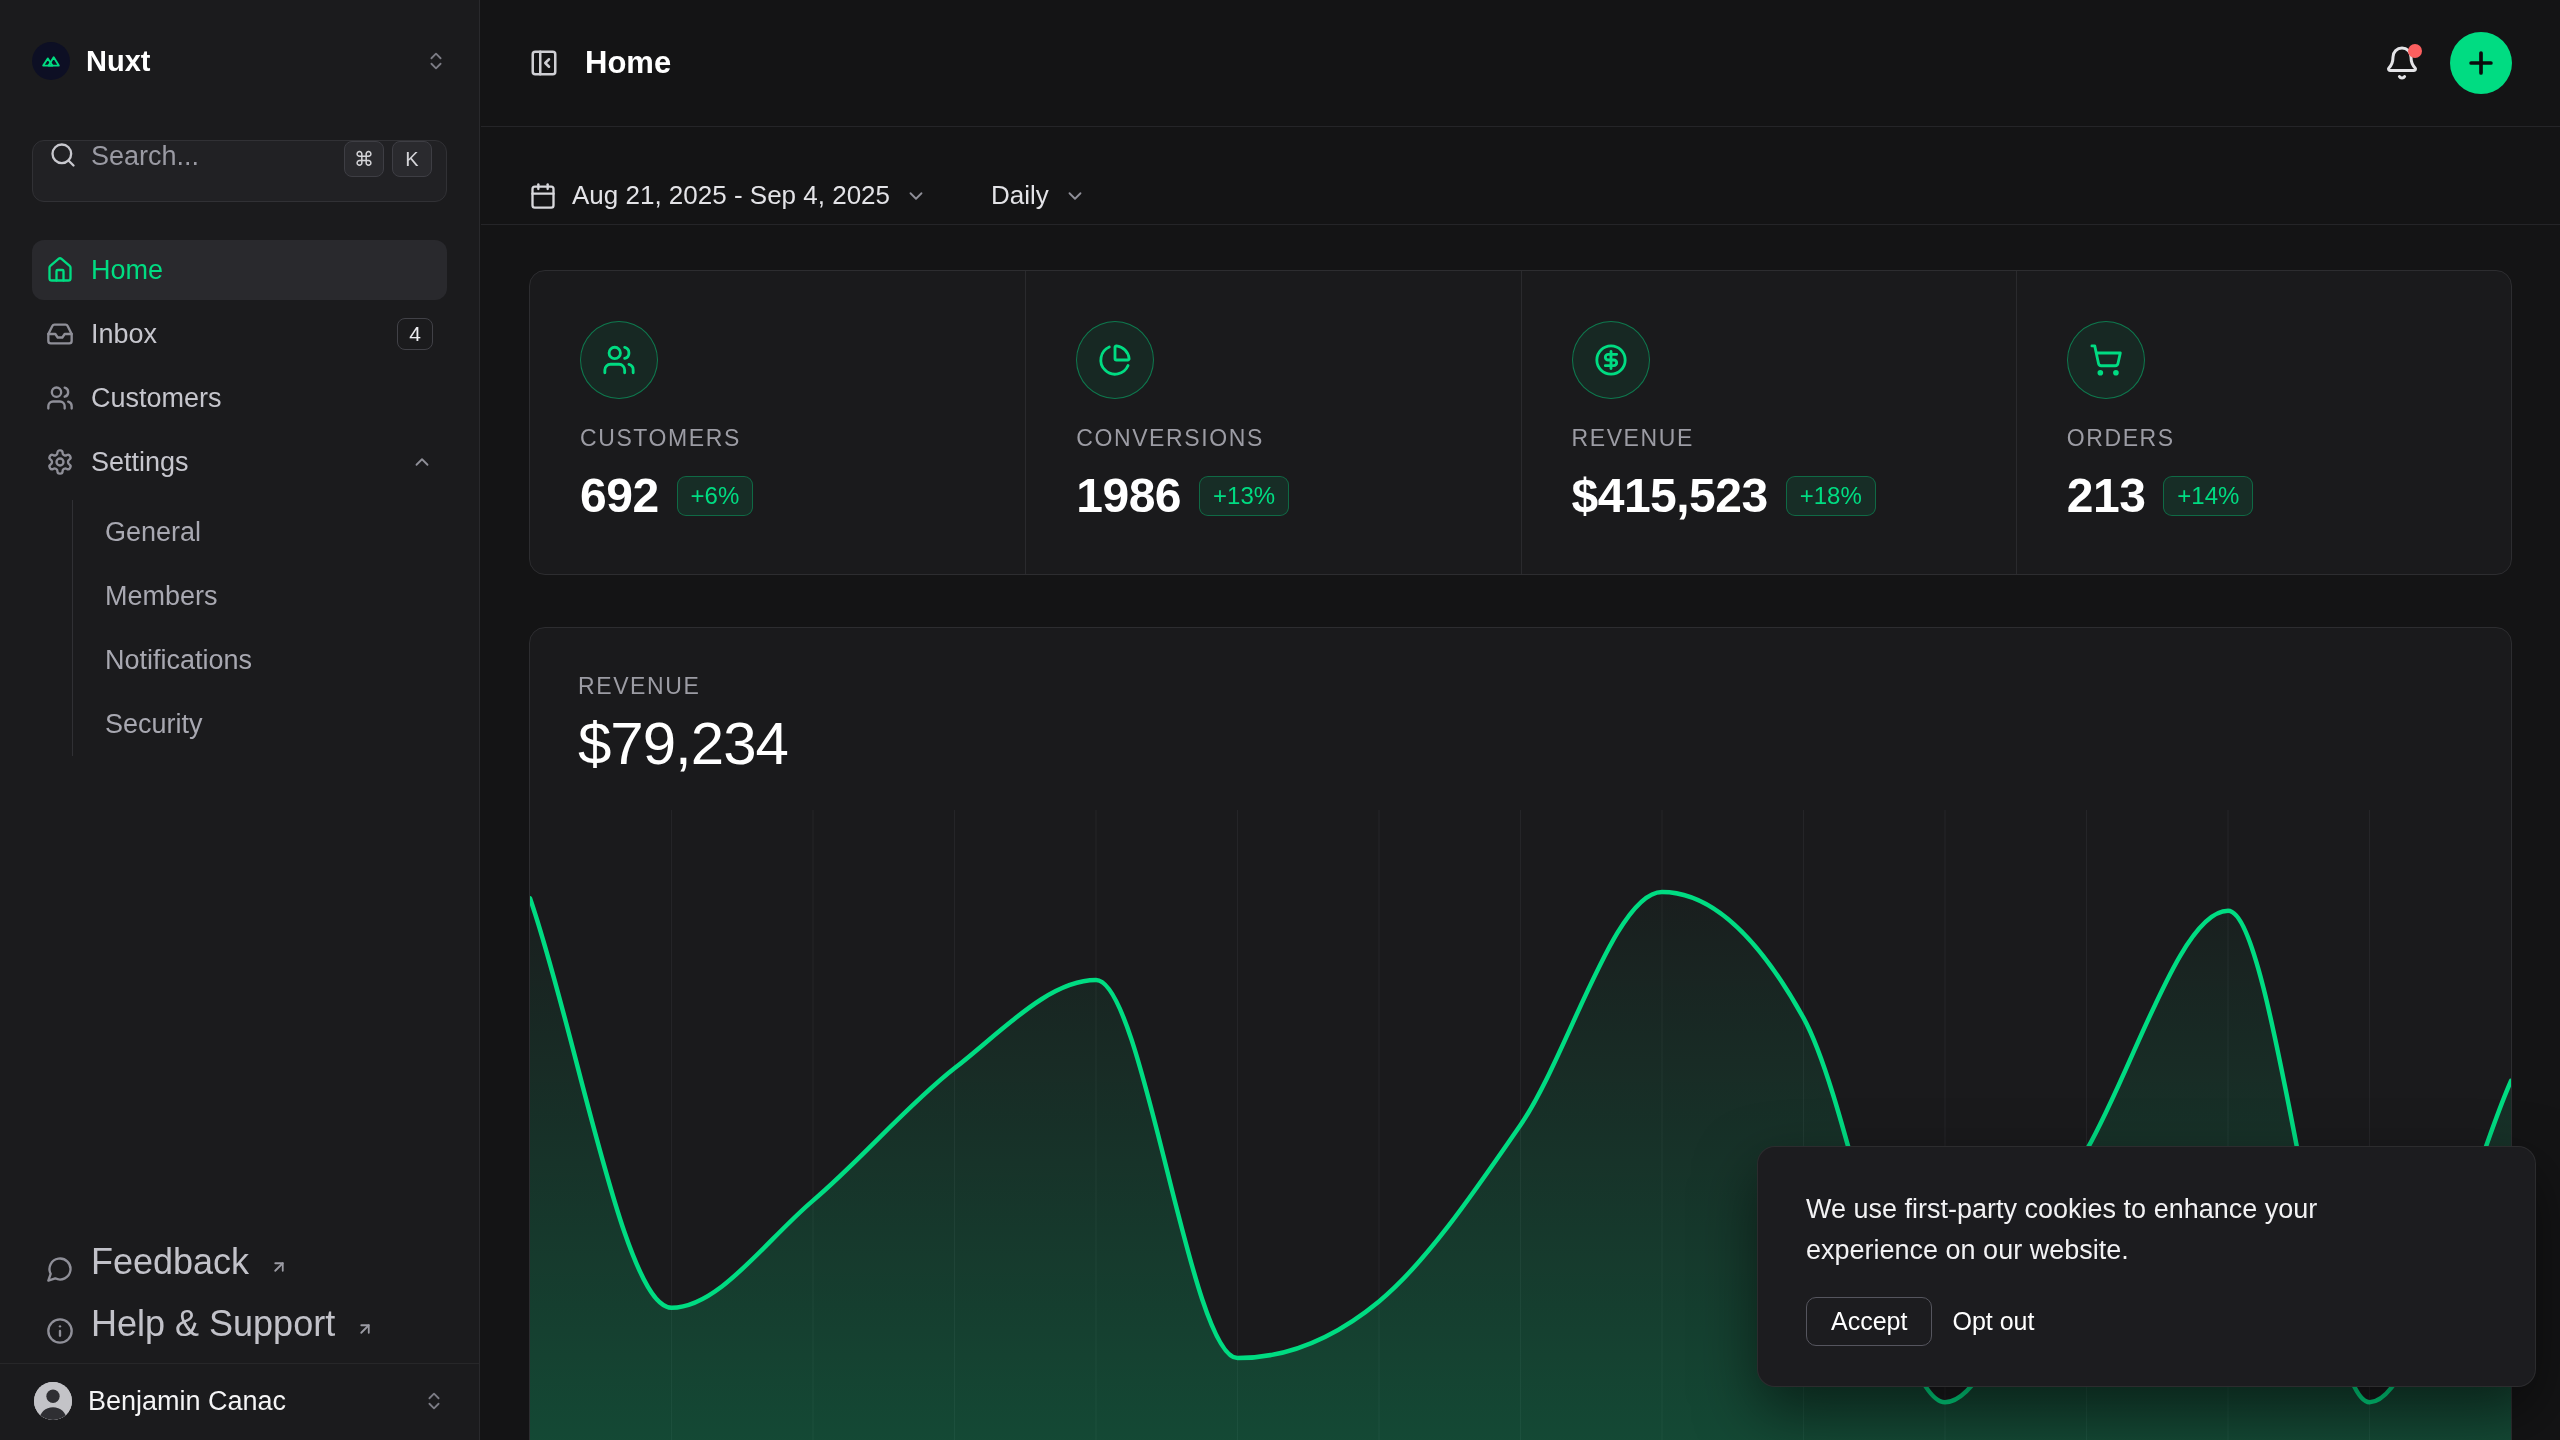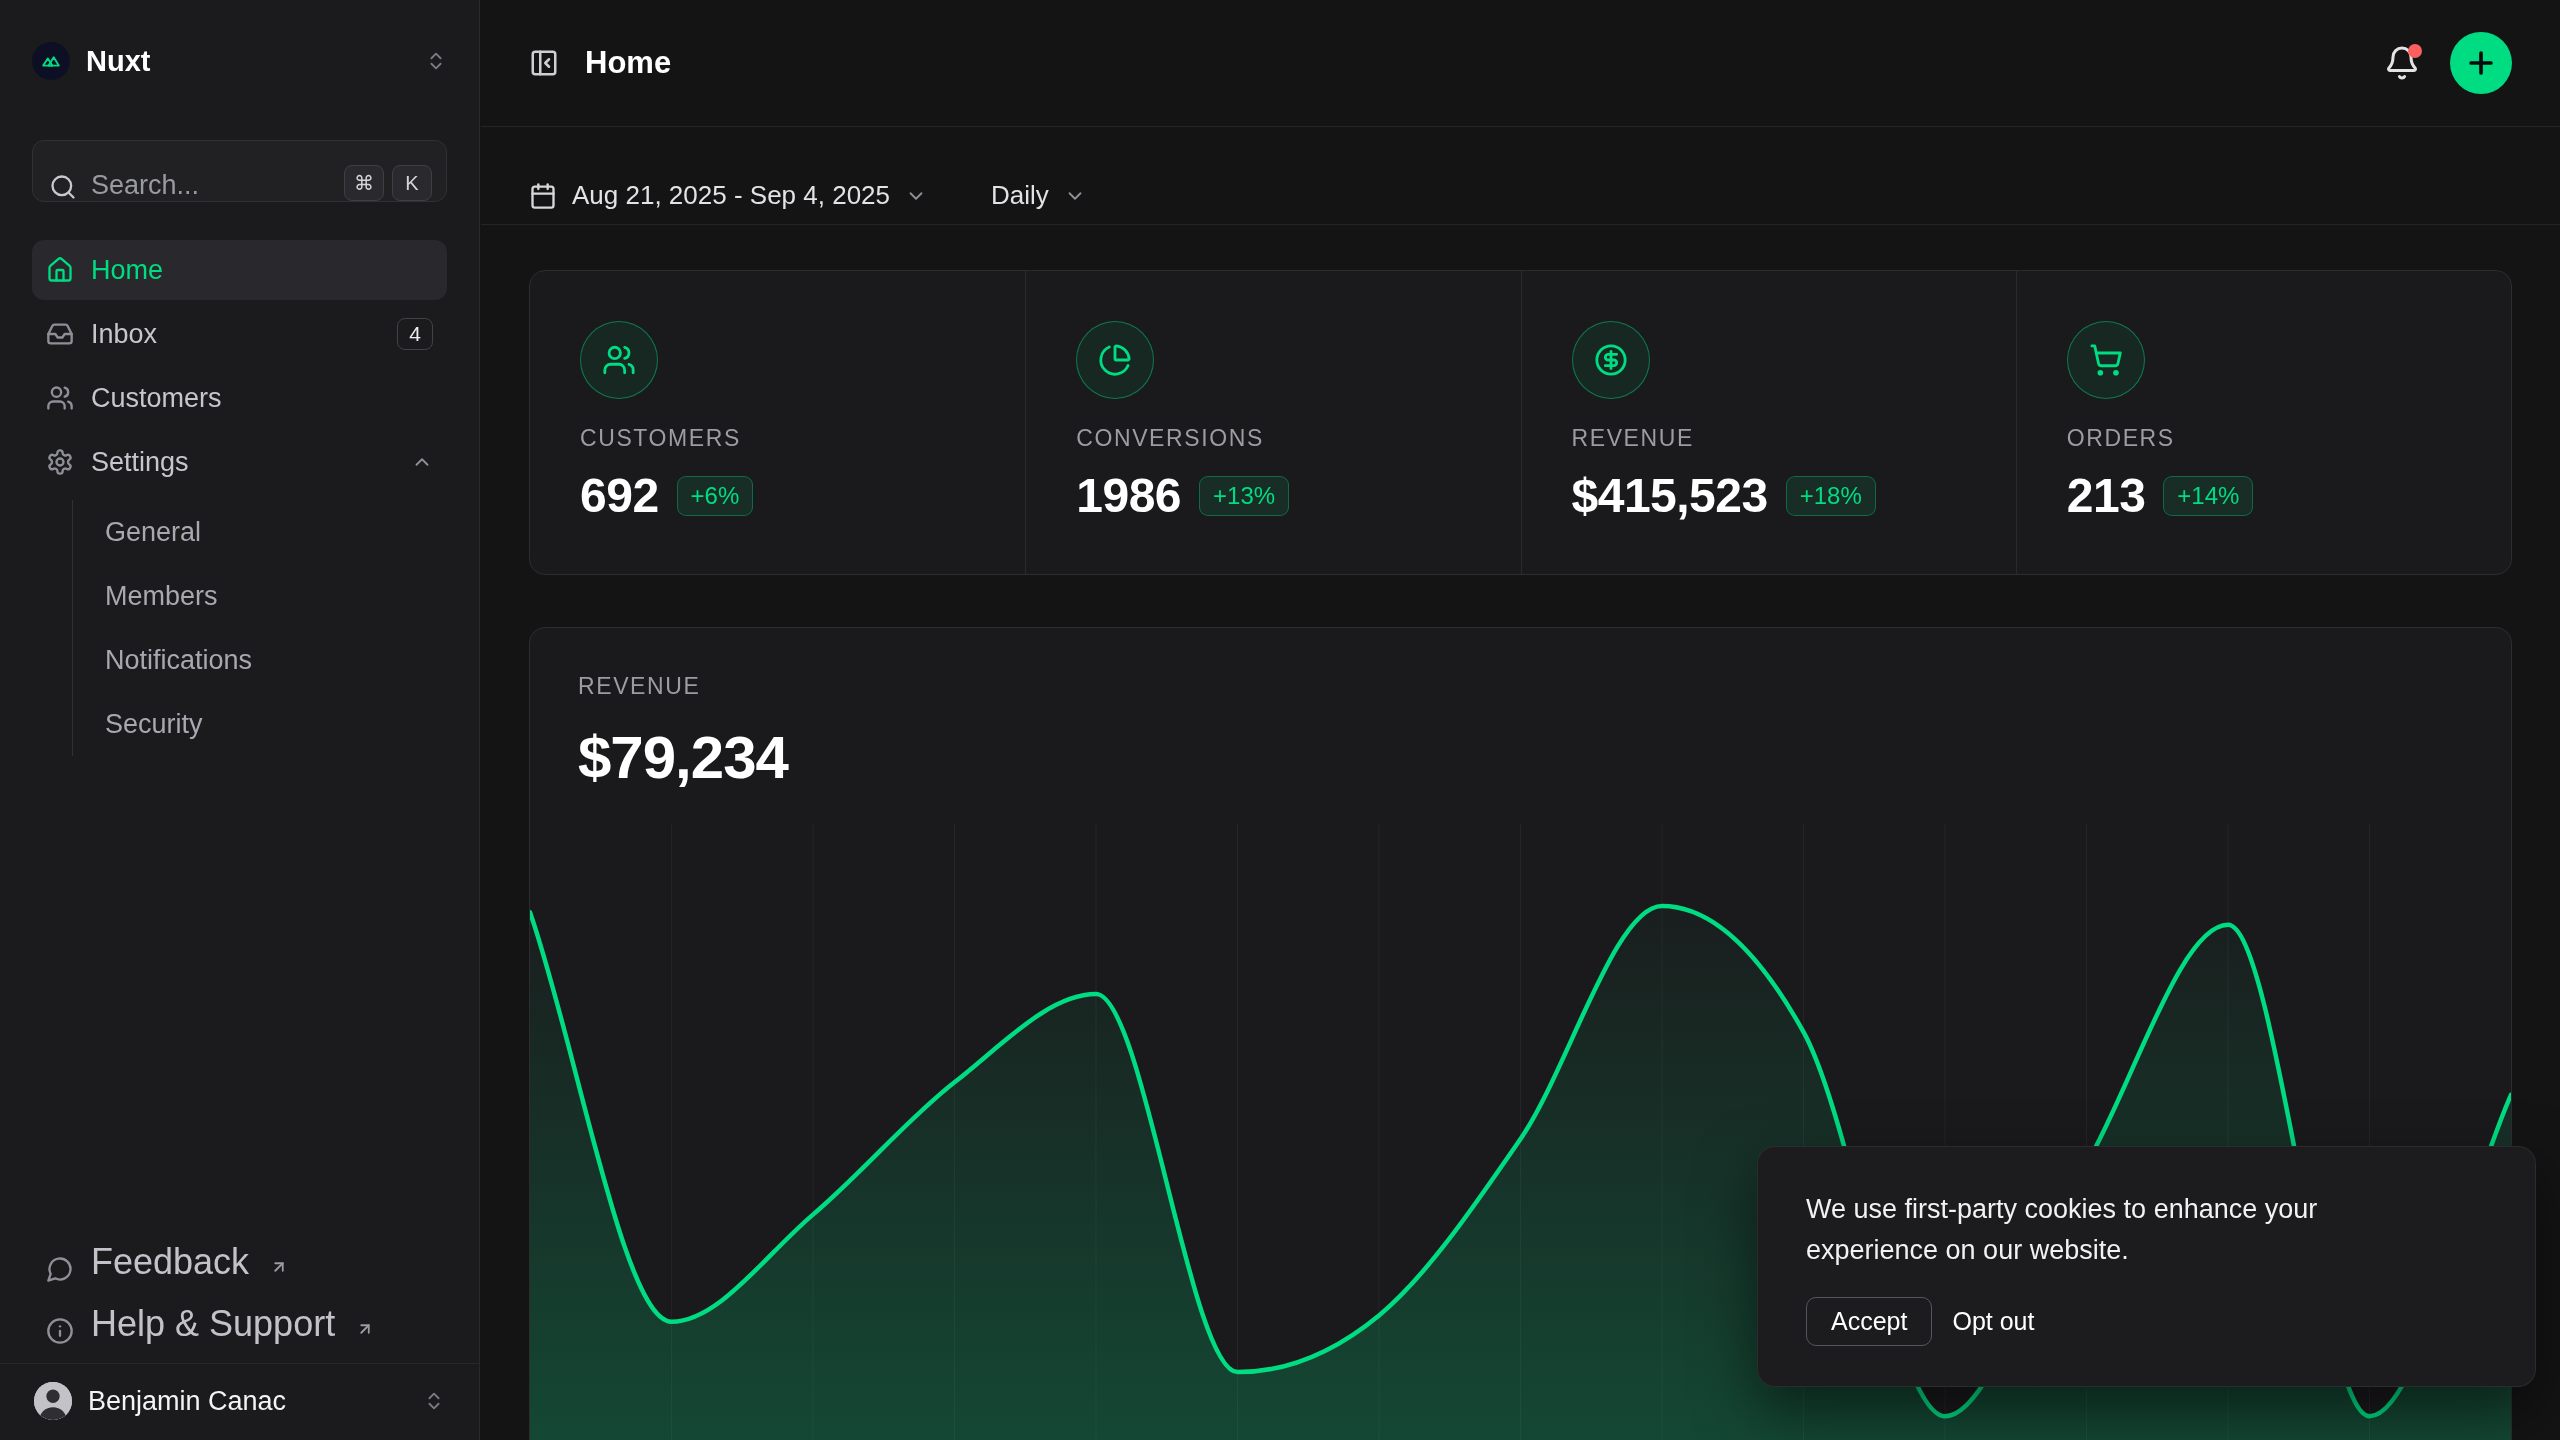--- a/index.html
+++ b/index.html
@@ -16,21 +16,21 @@
     background:#1b1b1d; border-right:1px solid #29292c;
     display:flex; flex-direction:column; padding:40px 32px 20px;
   }
   .brand-row { display:flex; align-items:center; gap:16px; height:42px; margin-bottom:58px; cursor:pointer; }
   .brand-avatar { width:38px; height:38px; border-radius:50%; background:#0d0f24; display:flex; align-items:center; justify-content:center; flex:none; }
   .brand-name { font-size:29px; font-weight:600; color:#fff; flex:1; }
   .muted-ic { color:#7c7c85; }
 
   .search-box {
     position:relative; height:62px; border-radius:12px; background:#212124;
-    border:1px solid #313135; display:flex; align-items:flex-end; padding:0 14px 0 16px;
+    border:1px solid #313135; display:flex; align-items:flex-start; padding:0 14px 0 16px;
     margin-bottom:38px; cursor:text;
   }
   .search-box input {
     flex:1; background:transparent; border:none; outline:none;
     font-family:inherit; font-size:27px; color:#e4e4e7; min-width:0; margin-left:14px;
   }
   .search-box input::placeholder { color:#9a9aa3; }
   .kbd {
     min-width:40px; height:36px; padding:0 9px; margin-left:8px;
     background:#2a2a2e; border:1px solid #3e3e44; border-radius:8px;
@@ -111,21 +111,21 @@
     background:rgba(0,220,130,0.10); border:1px solid rgba(0,220,130,0.35);
     border-radius:9px; padding:5px 13px;
   }
 
   .chart-card {
     margin-top:52px; height:1000px; background:#1a1a1c;
     border:1px solid #2d2d30; border-radius:16px; overflow:hidden; position:relative;
   }
   .chart-head { padding:44px 48px 0; }
   .chart-label { font-size:23px; font-weight:500; letter-spacing:1.6px; color:#9c9ca4; line-height:28px; }
-  .chart-value { font-size:60px; font-weight:700; color:#fff; letter-spacing:-1px; line-height:64px; margin-top:26px; }
+  .chart-value { font-size:60px; font-weight:400; color:#fff; letter-spacing:-1px; line-height:64px; margin-top:12px; }
   .chart-plot { margin-top:34px; height:630px; }
   .chart-plot svg { width:100%; height:630px; }
   #chart-grid line { stroke:#252528; stroke-width:1; }
   #chart-line { fill:none; stroke:#00DC82; stroke-width:4.5; stroke-linejoin:round; stroke-linecap:round; }
 
   
   .cookie-banner {
     position:absolute; left:1757px; top:1146px; width:779px;
     background:#1c1c1f; border:1px solid rgba(255,255,255,0.07); border-radius:18px;
     box-shadow:0 24px 60px rgba(0,0,0,0.5); padding:42px 48px 40px; z-index:30;

